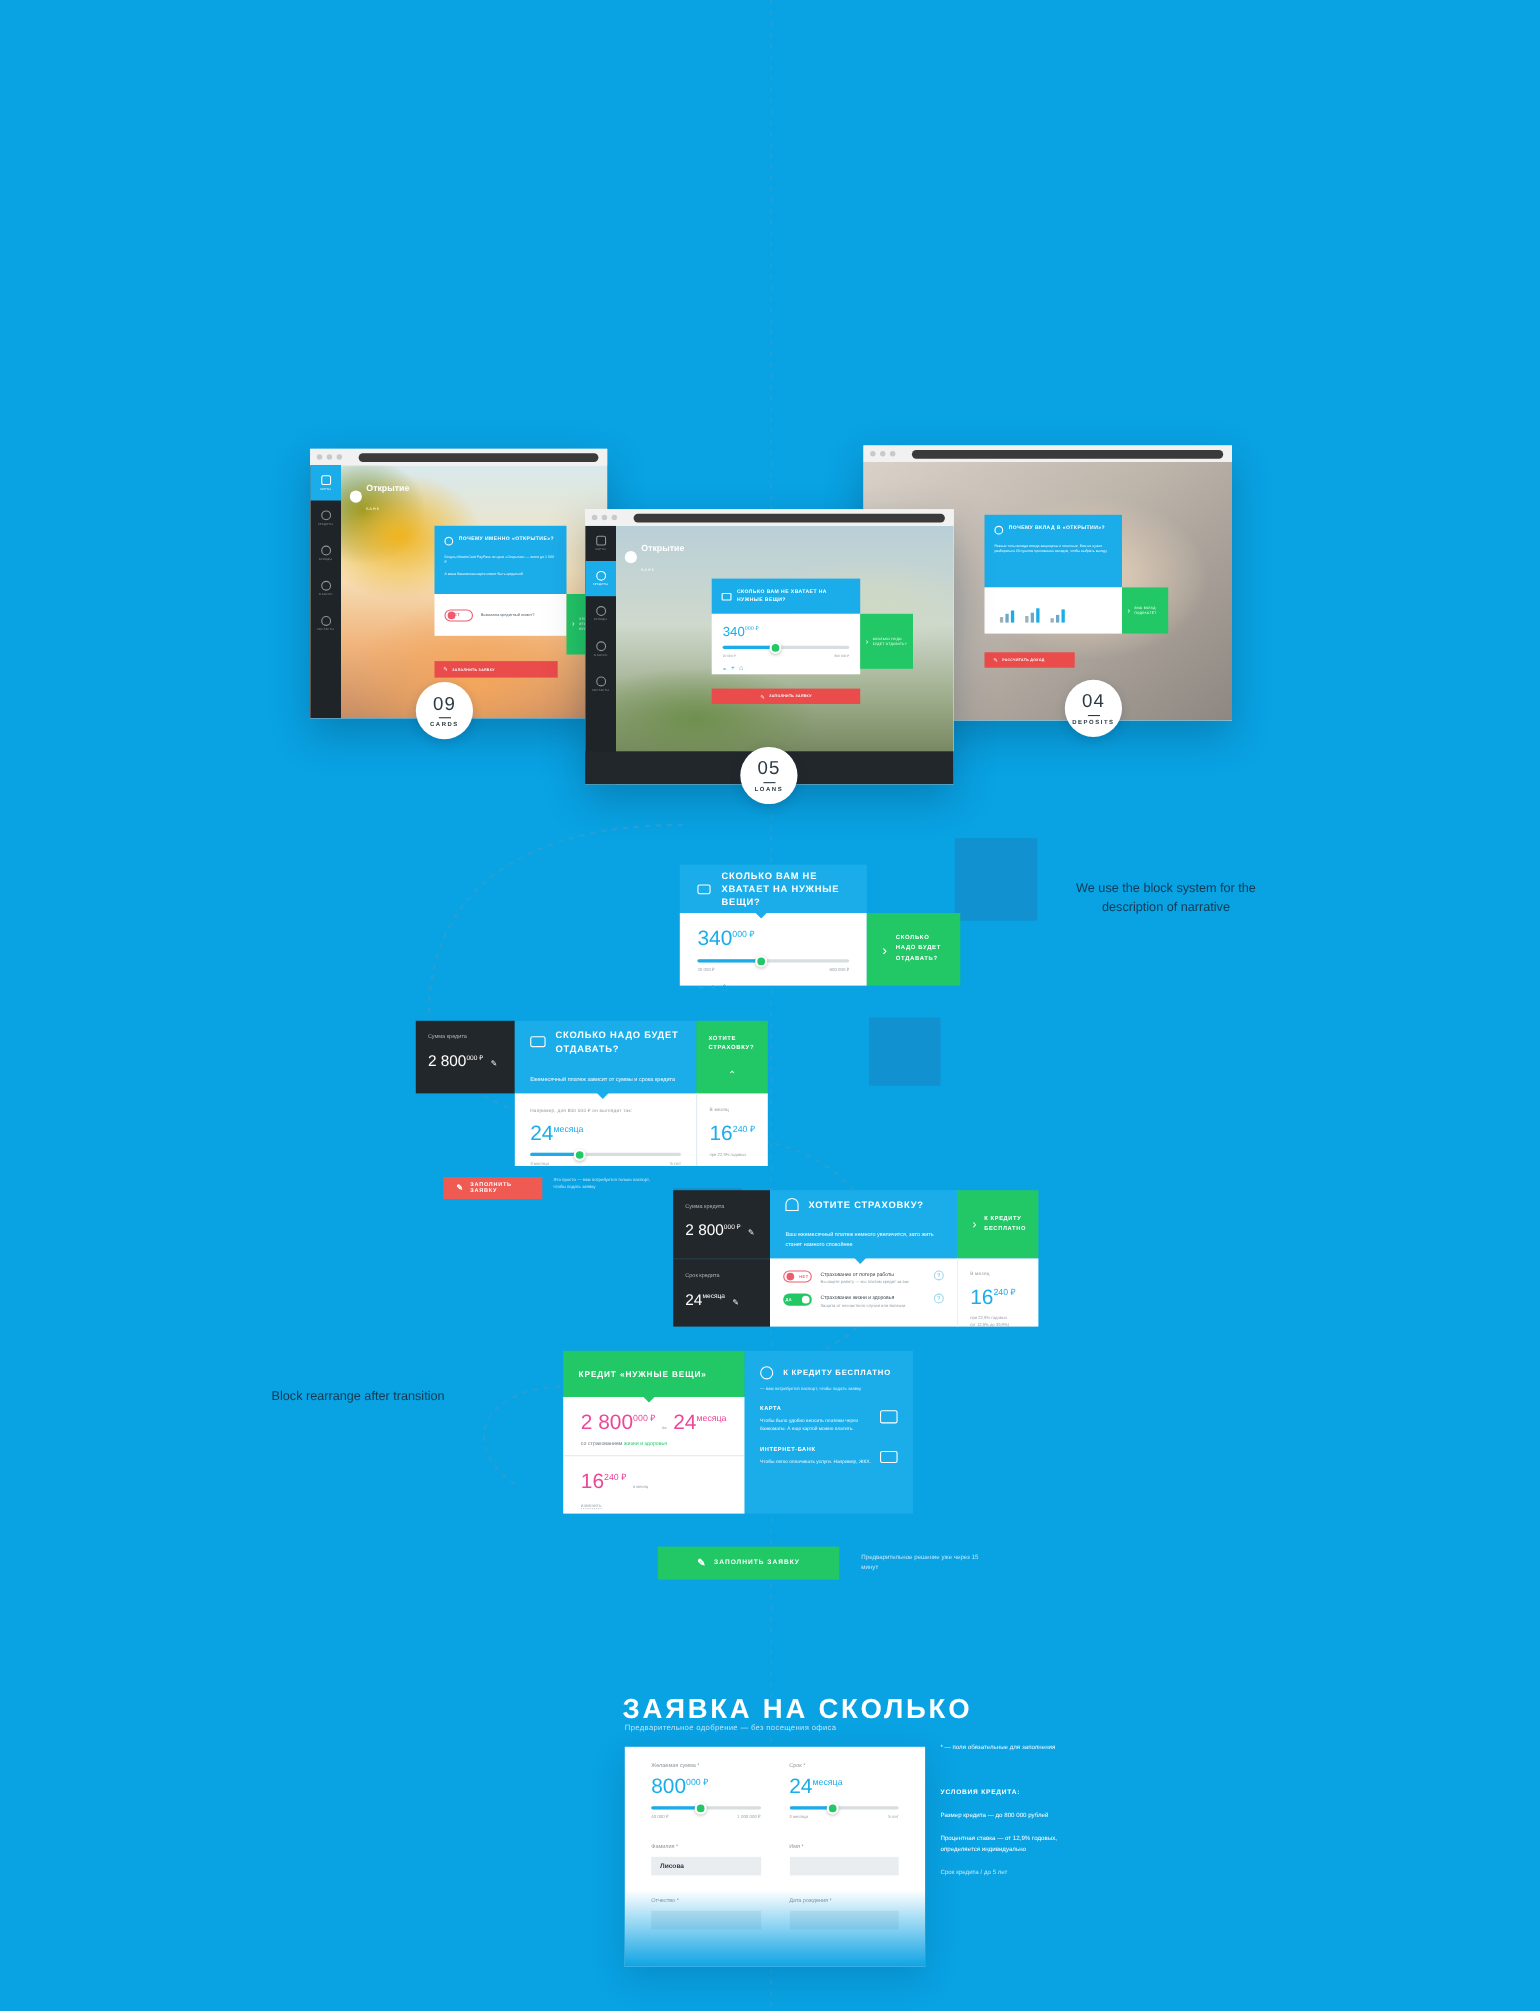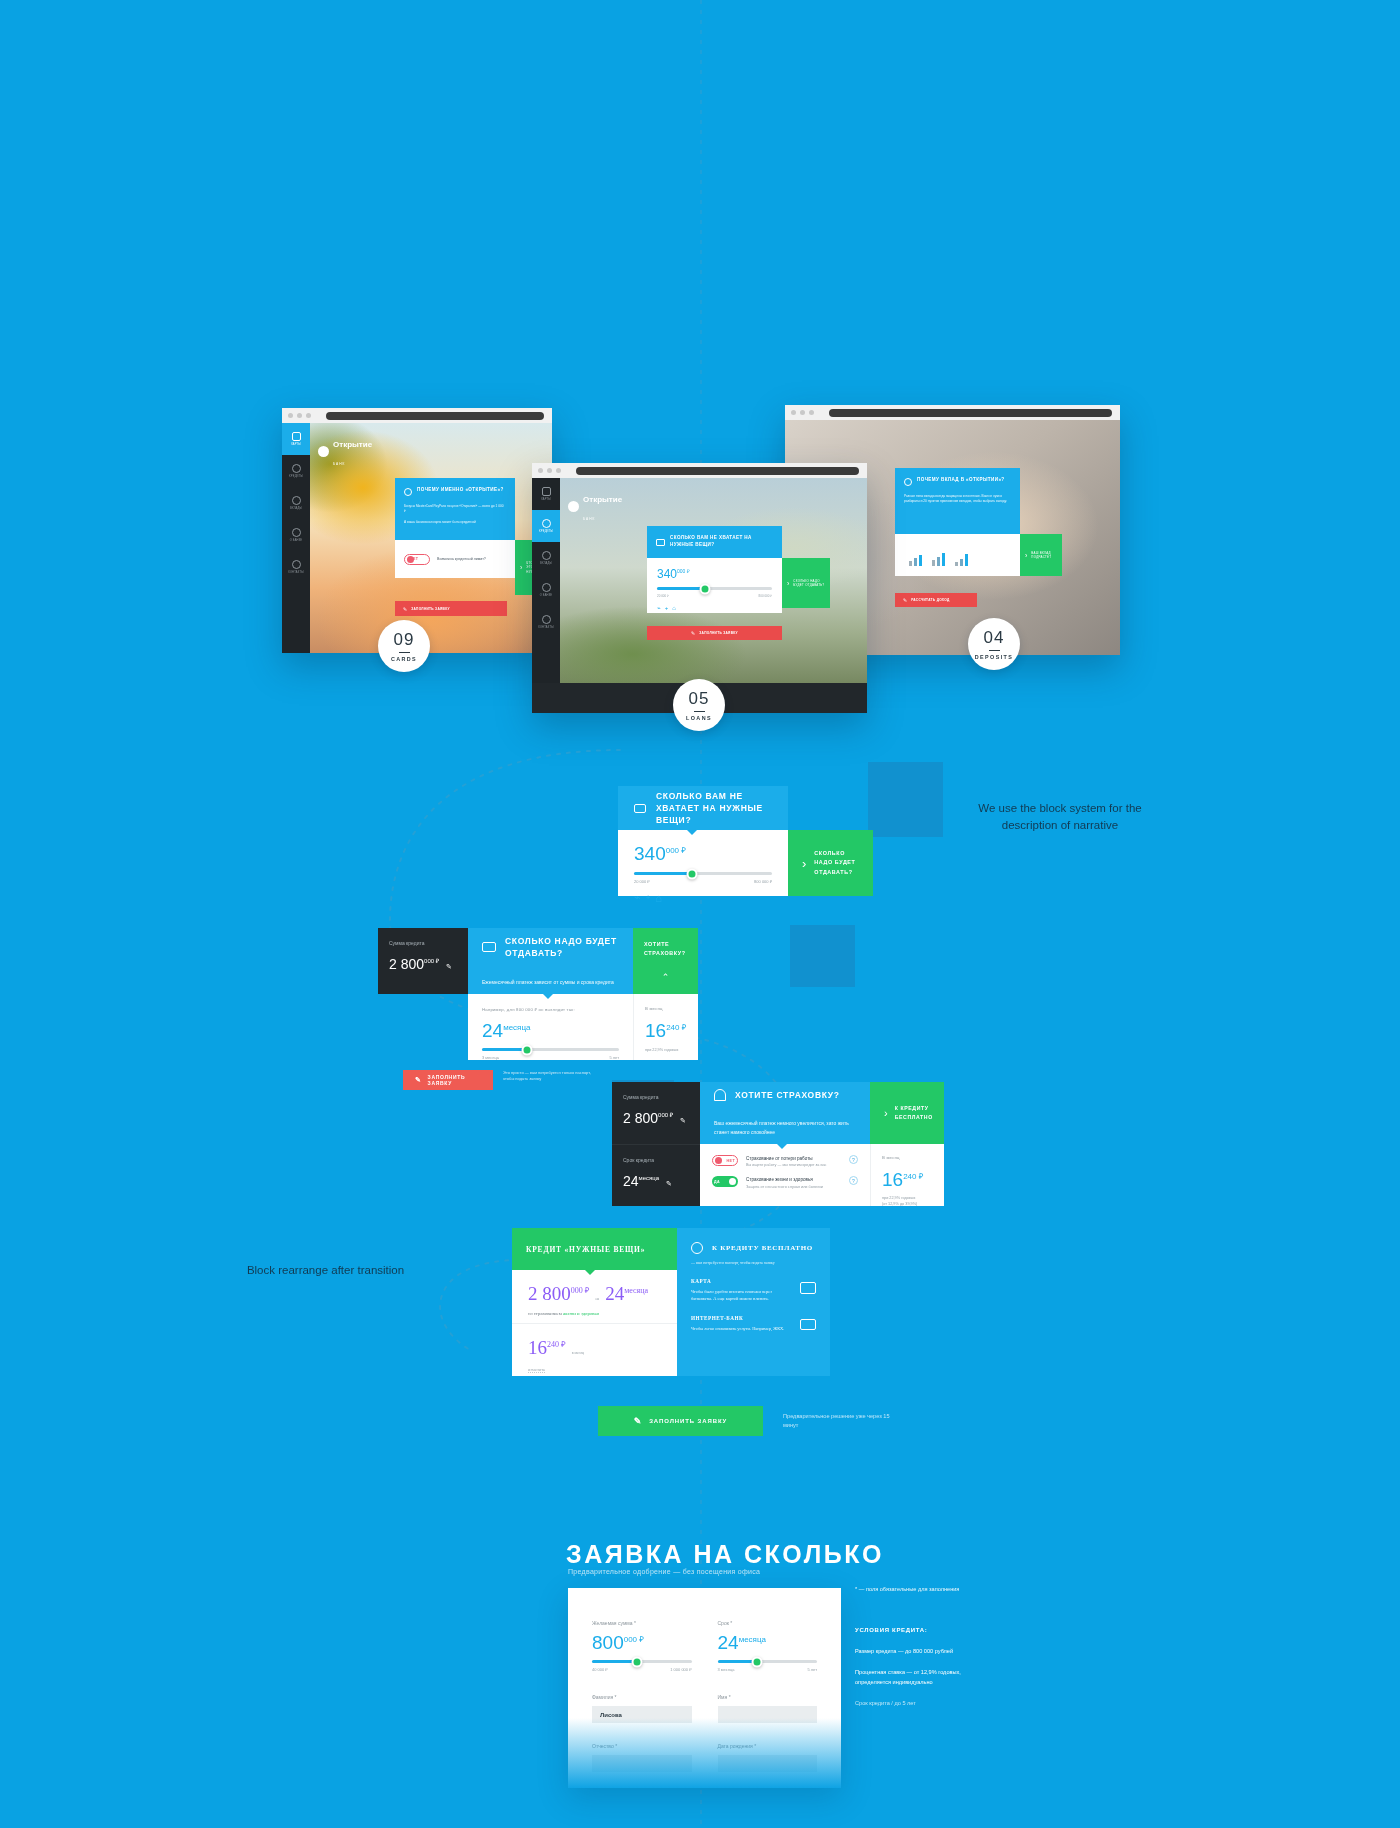--- a/index.html
+++ b/index.html
@@ -136,21 +136,21 @@
   .body-white { background:#fff; position:relative; }
   .tri {
     position:absolute; top:-1px; width:0; height:0;
     border-left:6px solid transparent; border-right:6px solid transparent;
     border-top:6px solid #1badea;
   }
   .tri.g { border-top-color:#23c866; }
 
   .big-num { color:#1badea; font-weight:300; font-size:19px; line-height:1; }
   .big-num .sup { font-size:8px; vertical-align:super; }
-  .big-num.green { color:#8b5cf6; }
+  .big-num.green { color:#ec4899; }
 
   .slider { position:relative; height:3px; background:#d8dde0; border-radius:2px; }
   .slider .fill { position:absolute; left:0; top:0; bottom:0; background:#1badea; border-radius:2px; }
   .slider .knob {
     position:absolute; top:50%; width:11px; height:11px; border-radius:50%;
     background:#23c866; border:2px solid #fff; transform:translate(-50%,-50%);
     box-shadow:0 1px 3px rgba(0,0,0,.25);
   }
   .slider-lbl { display:flex; justify-content:space-between; font-size:4px; color:#98a3aa; margin-top:4px; }
 
@@ -566,21 +566,21 @@
     <div class="panel-white" style="left:258px; top:62px; width:74px; height:62px; padding:11px 11px; border-left:1px solid #edf0f2;">
       <div class="lbl-sm">В месяц</div>
       <div class="big-num" style="margin-top:10px;">
         <span>16</span><span class="sup">240 ₽</span>
       </div>
       <div class="txt-xs" style="margin-top:6px;">при 22,9% годовых</div>
       <div class="txt-xs">(от 12,9% до 39,9%)</div>
     </div>
   </div>
 
-  <div class="card" style="left:512px; top:1228px; width:318px; height:148px;font-family:Liberation Serif, serif;">
+  <div class="card" style="left:512px; top:1228px; width:318px; height:148px;">
     <div class="hdr-green" style="width:165px; height:42px;">
       <span style="font-size:7.5px;font-weight:bold;letter-spacing:.8px;">КРЕДИТ «НУЖНЫЕ ВЕЩИ»</span>
     </div>
     <div class="body-white" style="width:165px; height:53px; padding:14px 16px 0;">
       <div class="tri g" style="left:72px;"></div>
       <div style="display:flex;align-items:baseline;gap:6px;">
         <span class="big-num green">
           <span>2 800</span><span class="sup">000 ₽</span>
         </span>
         <span class="txt-xs">на</span>
@@ -630,21 +630,21 @@
 
   <div class="btn-green" style="position:absolute; left:598px; top:1406px; width:165px; height:30px; justify-content:center;">
     <span style="font-size:9px;">✎</span>
     <span>ЗАПОЛНИТЬ ЗАЯВКУ</span>
   </div>
   <div style="position:absolute; left:783px; top:1412px; width:115px; color:#bfe7fa; font-size:5.6px; line-height:1.6;">Предварительное решение уже через 15 минут</div>
 
   <div class="form-title" style="left:566px; top:1540px;">ЗАЯВКА НА СКОЛЬКО</div>
   <div class="form-sub" style="left:568px; top:1568px;">Предварительное одобрение — без посещения офиса</div>
 
-  <div class="form-card" style="left:568px; top:1588px; width:273px; height:200px; padding:32px 24px;">
+  <div class="form-card" style="left:568px; top:1588px; width:273px; height:200px; padding:14px 24px;">
     <div style="display:flex; gap:26px;">
       <div style="flex:1;">
         <div class="field-lbl">Желаемая сумма *</div>
         <div class="big-num" style="margin-top:7px;">
           <span>800</span><span class="sup">000 ₽</span>
         </div>
         <div class="slider" style="margin-top:8px;">
           <div class="fill" style="width:45%"></div>
             <div class="knob" style="left:45%"></div>
         </div>

